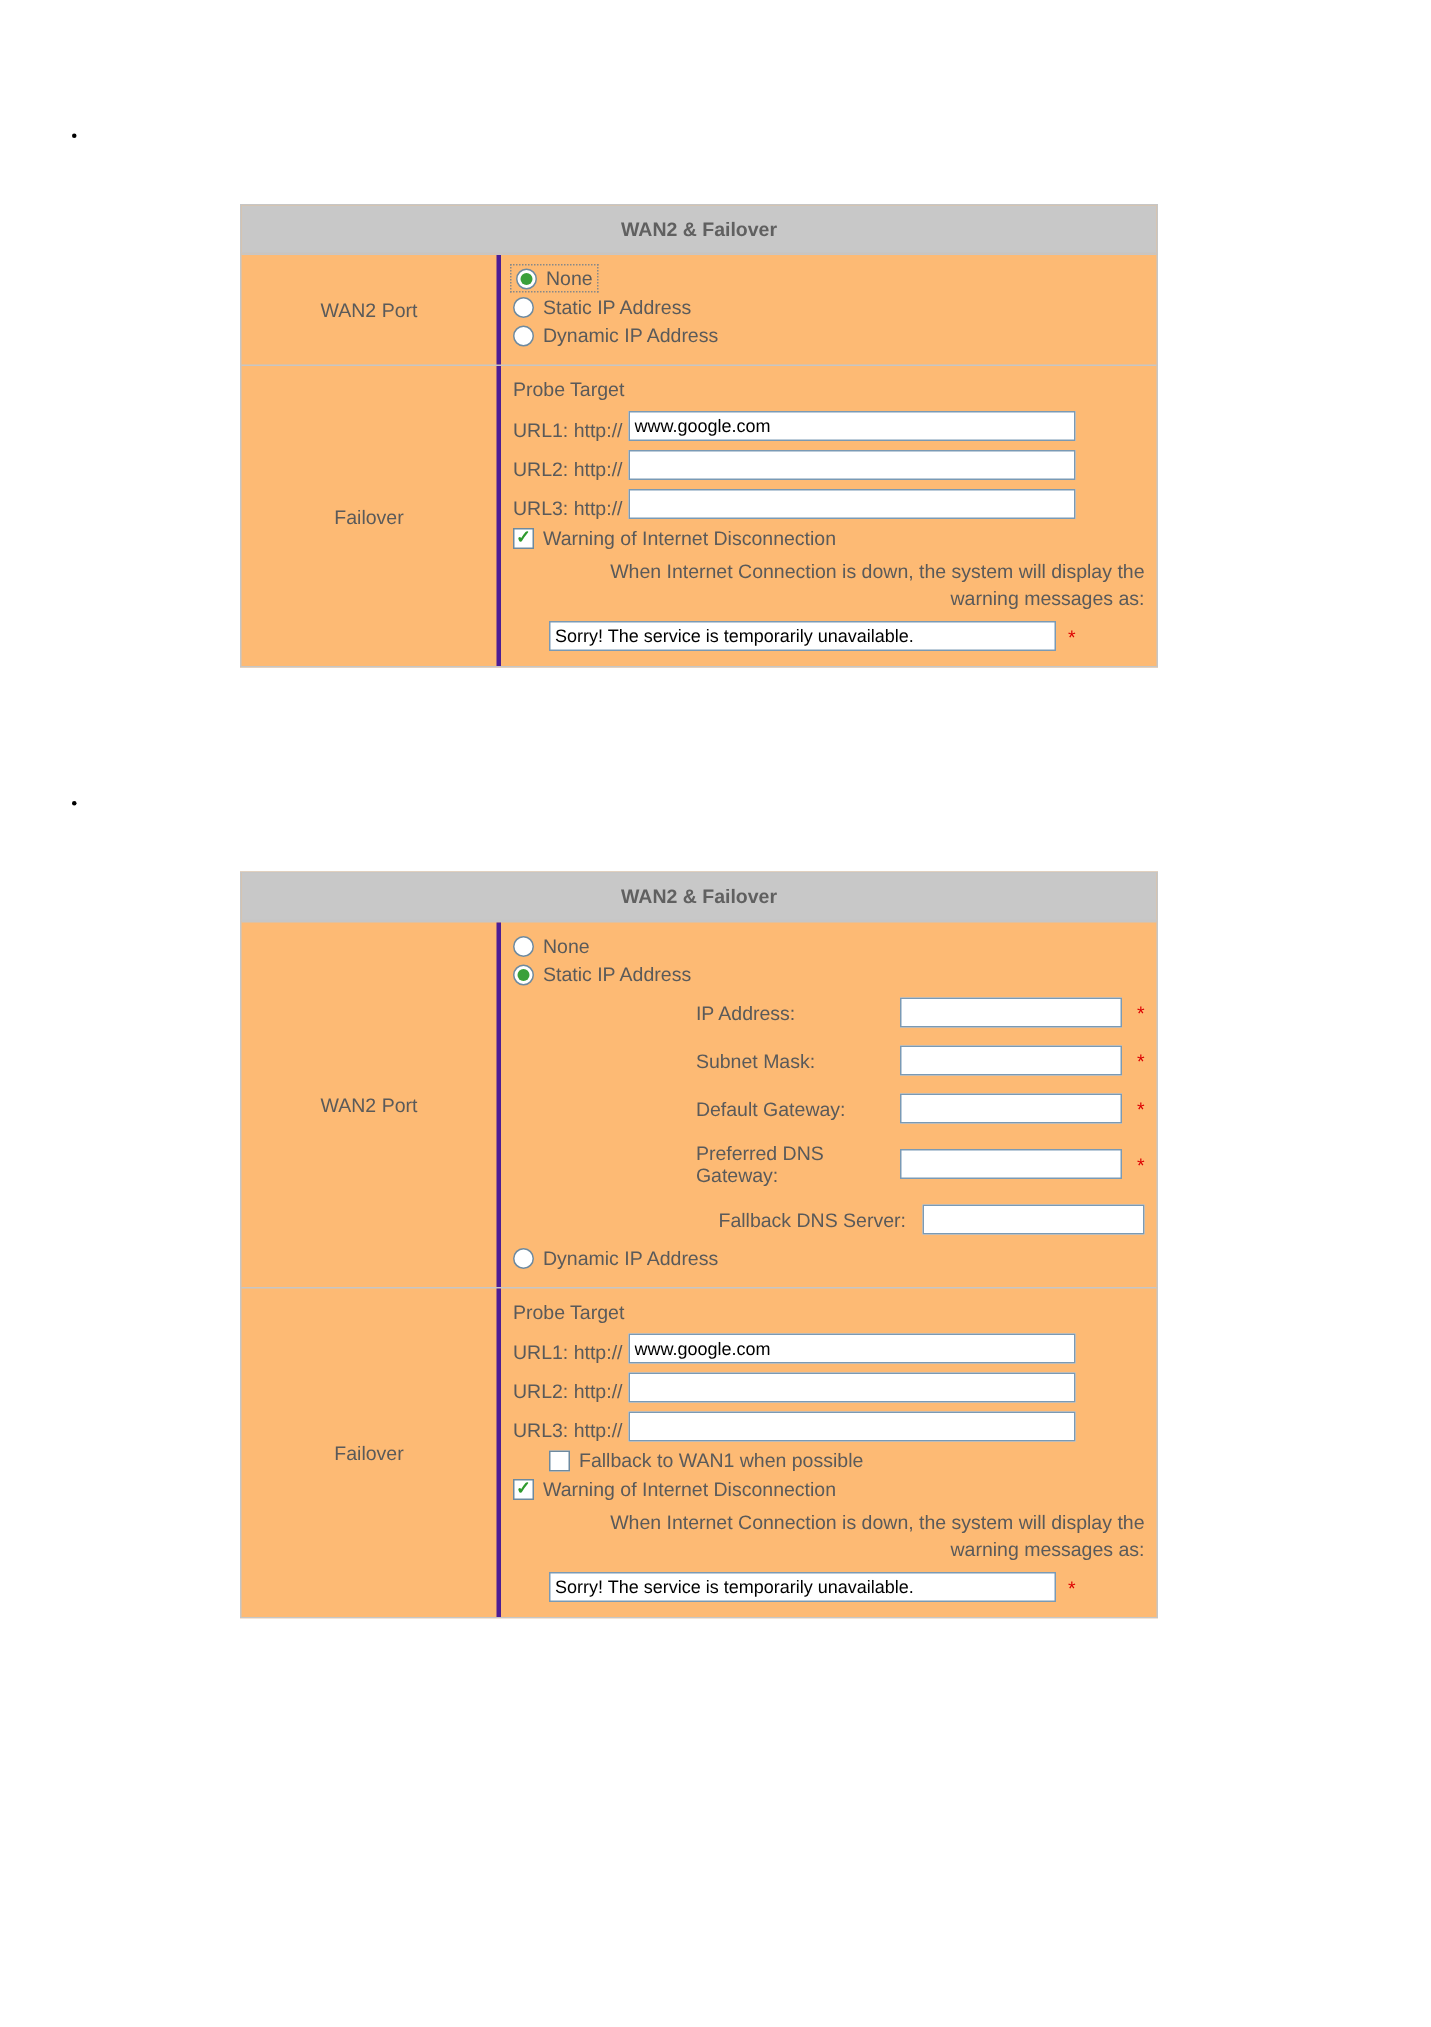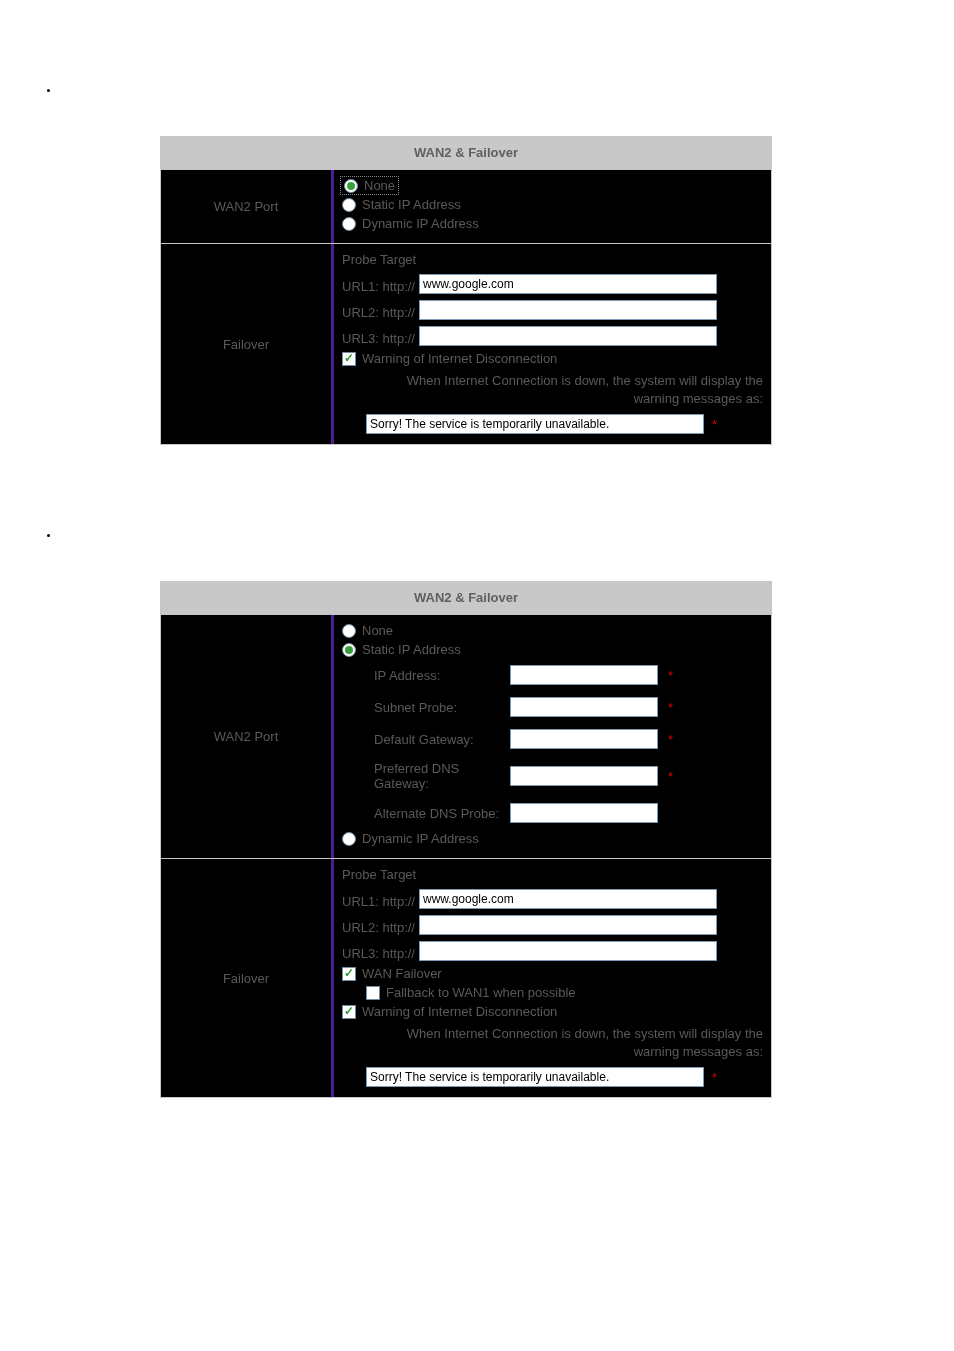--- a/index.html
+++ b/index.html
@@ -19,21 +19,21 @@
   ul.bullets li {
     margin: 85px 0 40px 0;
     font-size: 10px;
     color: #000;
   }
   .panel {
     width: 610px;
     margin: 0 0 0 160px;
     border: 1px solid #c6c6c6;
     border-collapse: collapse;
-    background: #000000;
+    background: #fdba74;
   }
   .panel-header {
     background: #c8c8c8;
     color: #606060;
     font-weight: bold;
     text-align: center;
     padding: 8px 0;
     border-bottom: 1px solid #c6c6c6;
     font-size: 13px;
   }
@@ -73,20 +73,21 @@
     padding-left: 32px;
   }
   .indent2 {
     padding-left: 24px;
   }
   .field-row {
     display: flex;
     align-items: center;
     gap: 6px;
     padding: 6px 0;
+    justify-content: flex-end;
   }
   .field-row .flabel {
     width: 130px;
     color: #5a5a5a;
   }
   .field-row input[type="text"] {
     width: 140px;
     height: 18px;
     border: 1px solid #7a9ab5;
     font-size: 12px;
@@ -255,36 +256,36 @@
         <input type="radio" name="p2wan" checked="" style="">
         <label>Static IP Address</label>
       </div>
       <div class="indent">
         <div class="field-row">
           <span class="flabel">IP Address:</span>
           <input type="text" value="" style="">
           <span class="req">*</span>
         </div>
         <div class="field-row">
-          <span class="flabel">Subnet Probe:</span>
+          <span class="flabel">Subnet Mask:</span>
           <input type="text" value="" style="">
           <span class="req">*</span>
         </div>
         <div class="field-row">
           <span class="flabel">Default Gateway:</span>
           <input type="text" value="" style="">
           <span class="req">*</span>
         </div>
         <div class="field-row">
           <span class="flabel">Preferred DNS Gateway:</span>
           <input type="text" value="" style="">
           <span class="req">*</span>
         </div>
         <div class="field-row">
-          <span class="flabel">Alternate DNS Probe:</span>
+          <span class="flabel">Fallback DNS Server:</span>
           <input type="text" value="" style="">
         </div>
       </div>
       <div class="radio-line">
         <input type="radio" name="p2wan" style="">
         <label>Dynamic IP Address</label>
       </div>
     </div>
   </div>
 
@@ -297,24 +298,20 @@
         <input type="text" value="www.google.com" style="">
       </div>
       <div class="url-row">
         <span class="ulabel">URL2: http://</span>
         <input type="text" value="" style="">
       </div>
       <div class="url-row">
         <span class="ulabel">URL3: http://</span>
         <input type="text" value="" style="">
       </div>
-      <div class="check-line">
-        <input type="checkbox" checked="" style="">
-        <label>WAN Failover</label>
-      </div>
       <div class="check-line indent2">
         <input type="checkbox" style="">
         <label>Fallback to WAN1 when possible</label>
       </div>
       <div class="check-line">
         <input type="checkbox" checked="" style="">
         <label>Warning of Internet Disconnection</label>
       </div>
       <div class="msg-desc">When Internet Connection is down, the system will display the warning messages as:</div>
       <div class="msg-row">

